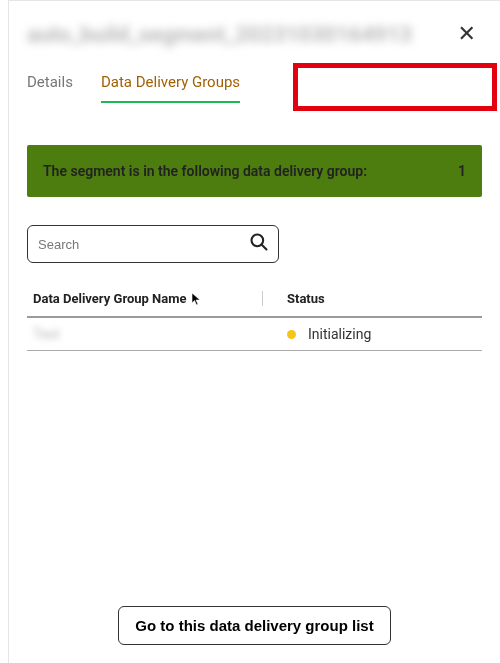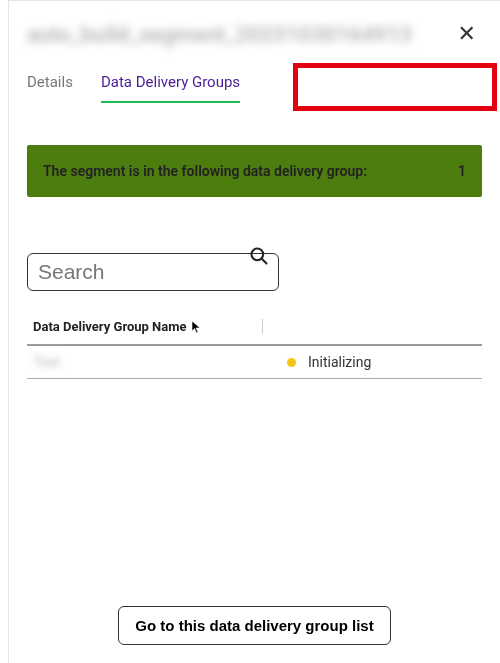--- a/index.html
+++ b/index.html
@@ -50,21 +50,21 @@
       padding: 14px 18px 0 18px;
       position: relative;
     }
     .tab {
       font-size: 15px;
       color: #777;
       padding-bottom: 10px;
       cursor: pointer;
     }
     .tab.active {
-      color: #4c1d95;
+      color: #a16207;
       border-bottom: 2px solid #1db954;
     }
     .highlight-box {
       position: absolute;
       border: 5px solid #e3000f;
       top: 62px;
       left: 284px;
       width: 204px;
       height: 48px;
       pointer-events: none;
@@ -90,23 +90,22 @@
       margin-top: 28px;
       position: relative;
       width: 252px;
     }
     .search-input {
       width: 100%;
       height: 38px;
       padding: 6px 38px 6px 10px;
       border: 1px solid #333;
       border-radius: 6px;
-      font-size: 21px;
+      font-size: 13px;
       color: #555;
-      margin-top: 28px;
     }
     .search-input::placeholder { color: #777; }
     .search-icon {
       position: absolute;
       right: 10px;
       top: 50%;
       transform: translateY(-50%);
       pointer-events: none;
     }
     .table-head {
@@ -205,20 +204,21 @@
 
     <div class="table-head">
       <div class="th th-name">
         <span>Data Delivery Group Name</span>
         <span class="cursor-icon">
           <svg width="11" height="14" viewBox="0 0 11 14">
             <path d="M1 1 L1 11 L3.5 8.5 L5.5 13 L7 12.3 L5 8 L9 8 Z" fill="#000" stroke="#fff" stroke-width="0.6"></path>
           </svg>
         </span>
       </div>
+      <div class="th th-status">Status</div>
     </div>
 
     <div class="row">
       <div class="cell-name">Test</div>
       <div class="cell-status">
         <span class="status-dot"></span>
         <span>Initializing</span>
       </div>
     </div>
 

